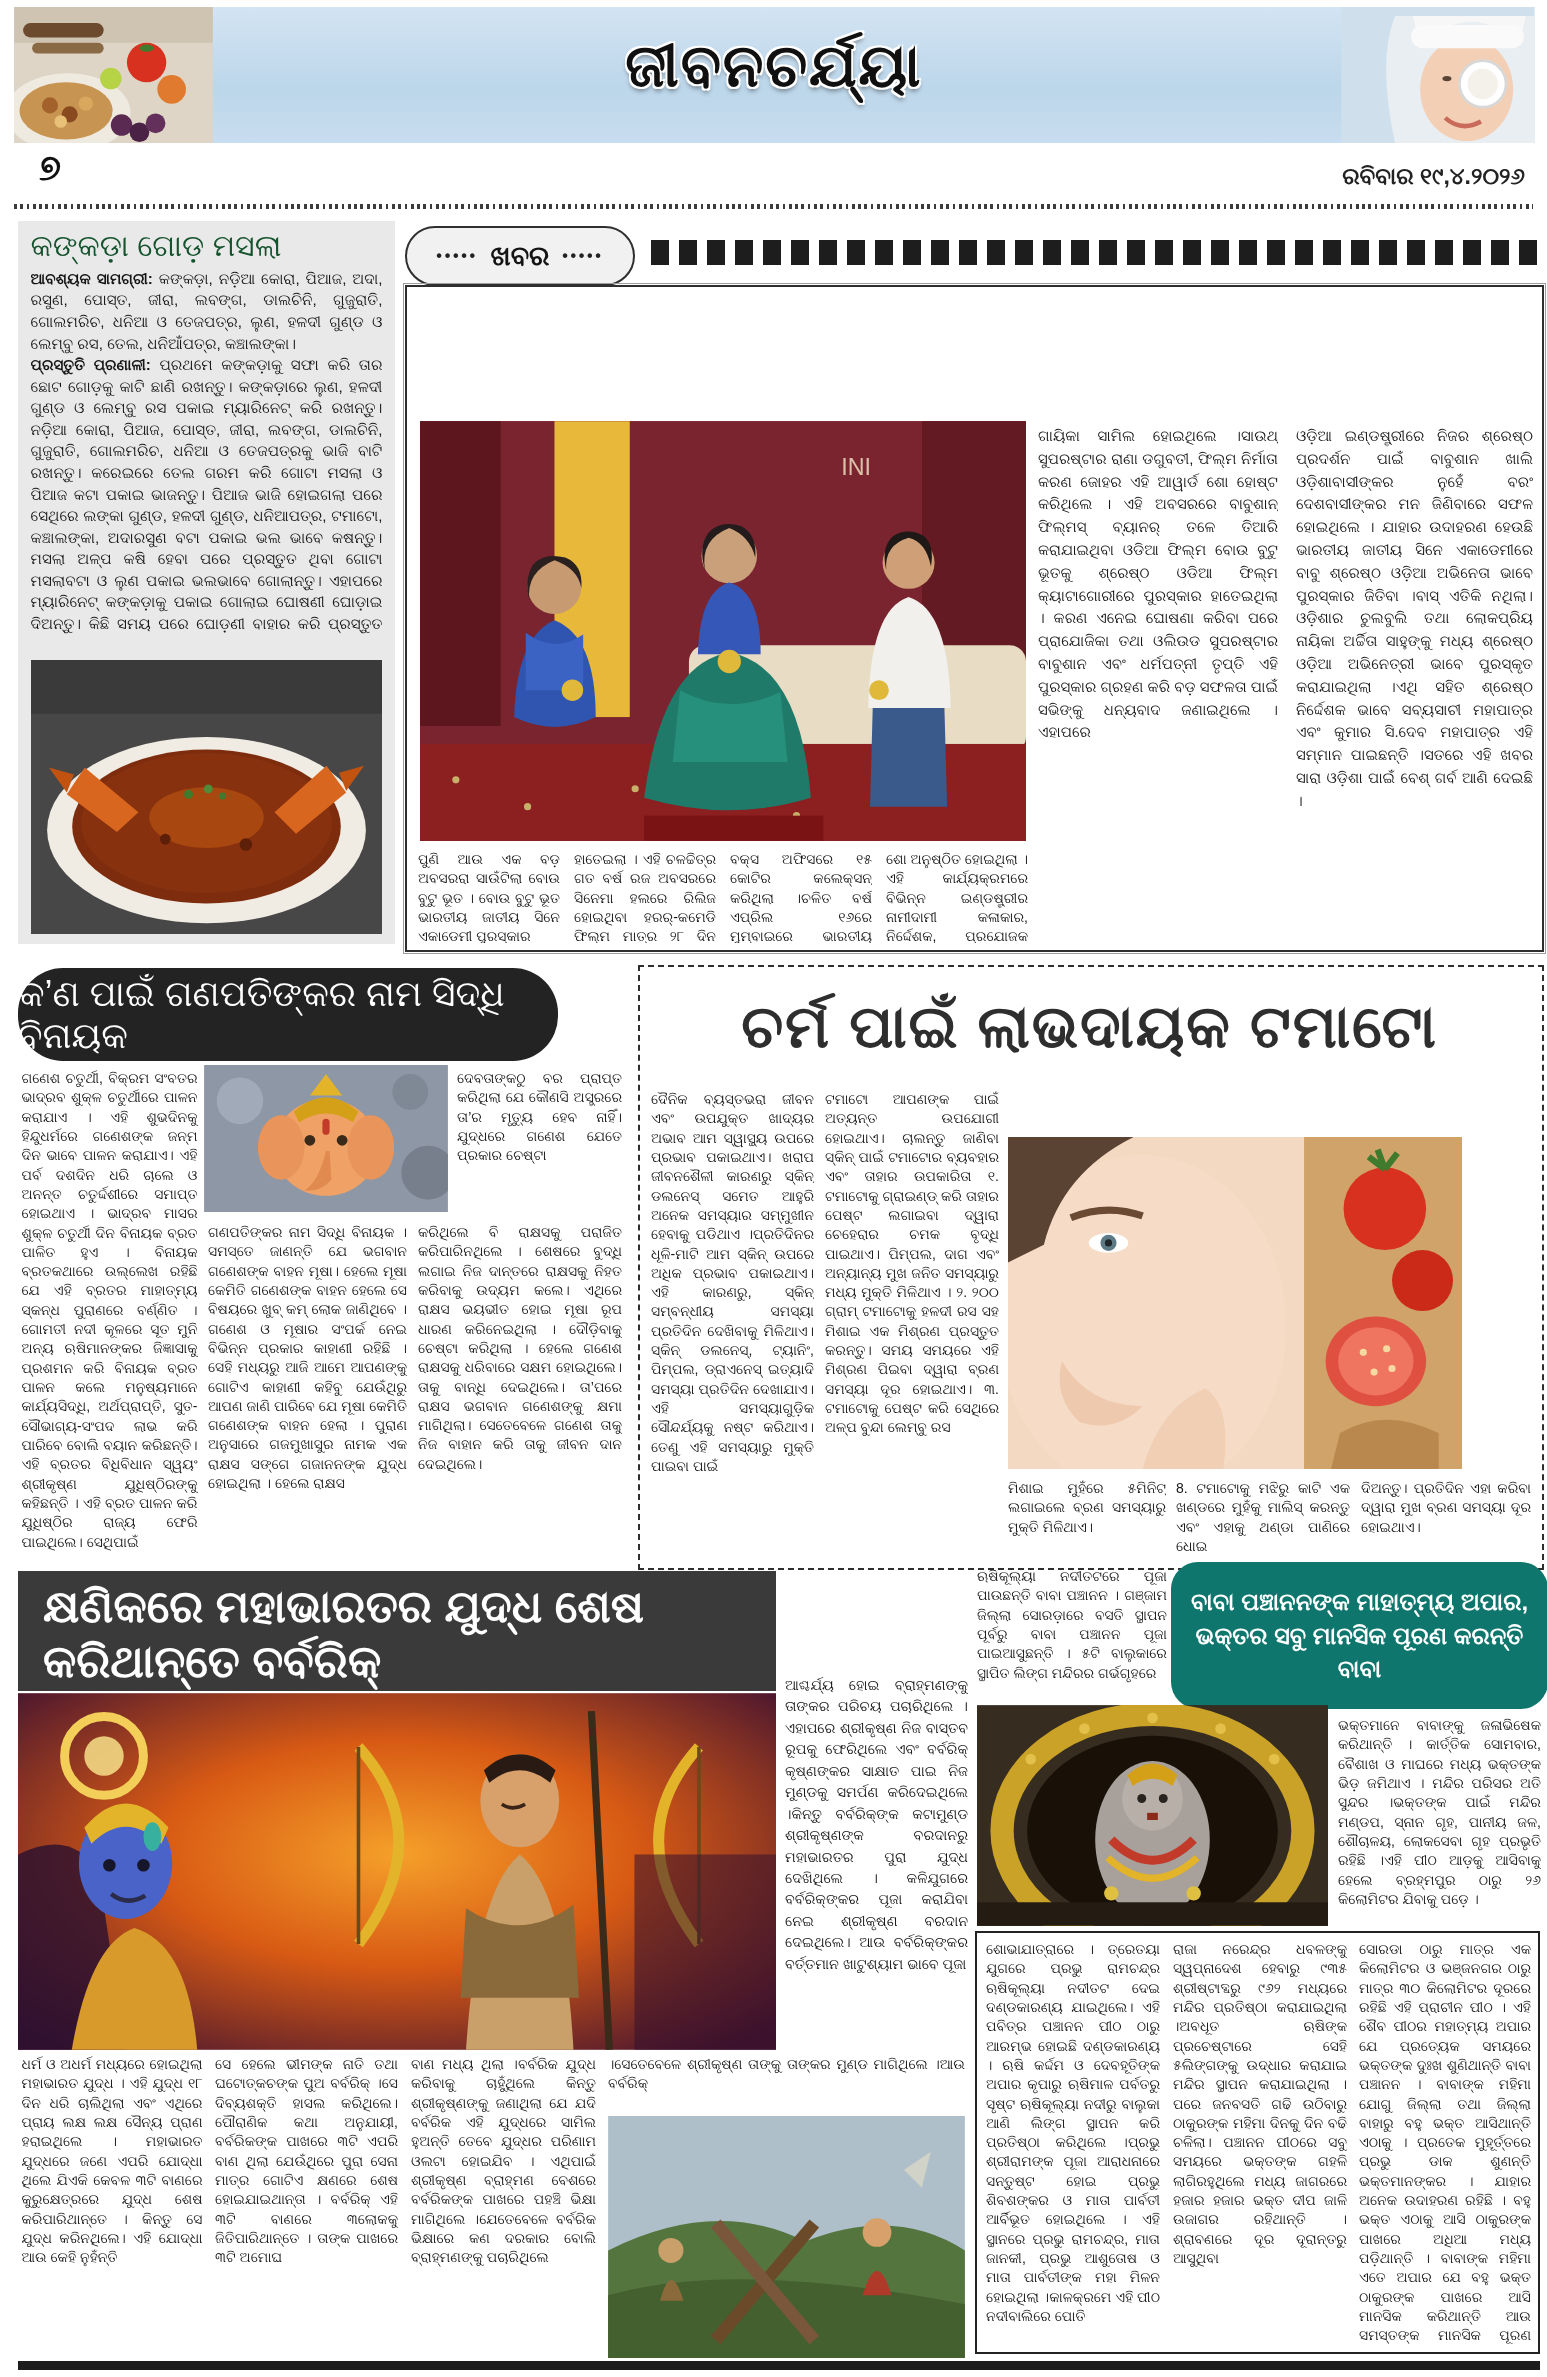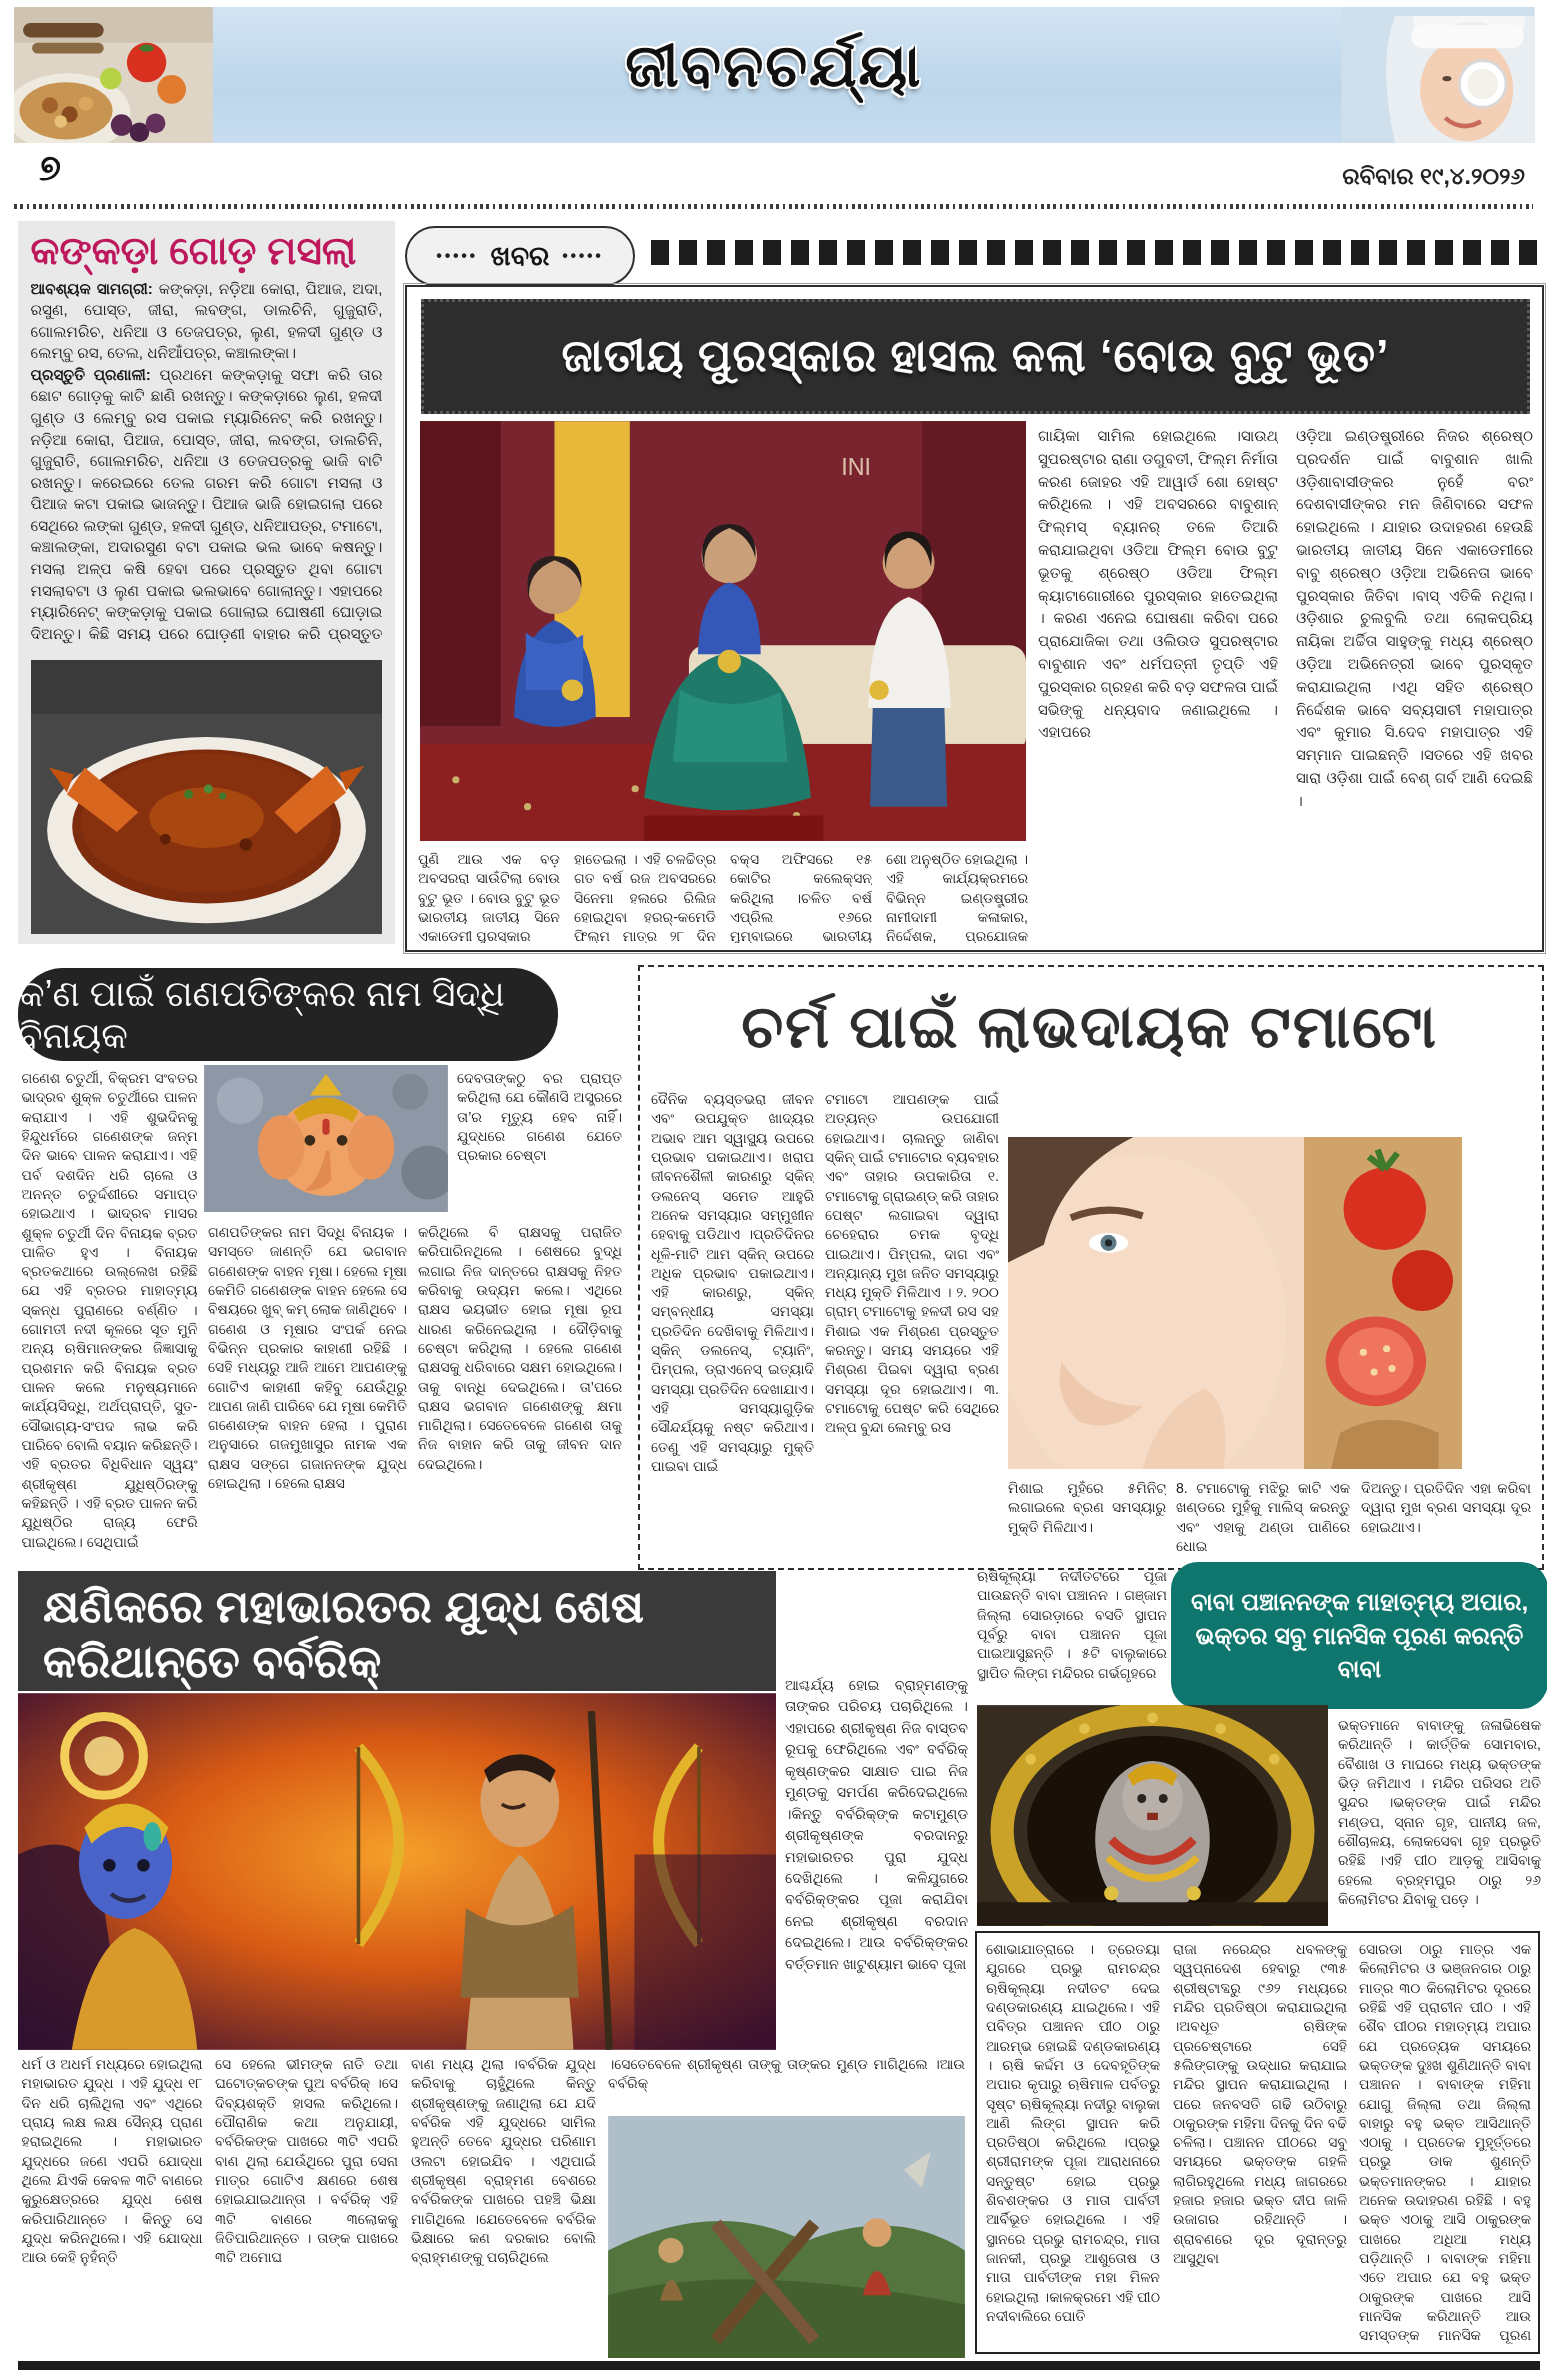--- a/index.html
+++ b/index.html
@@ -12,21 +12,21 @@
   
   .mast{left:14.3px;top:7.2px;width:1519px;height:136px;background:linear-gradient(180deg,#d3e4f3 0%,#bcd6ea 60%,#c8ddef 100%);}
   .mast-title{left:0;top:25px;width:100%;text-align:center;font-size:59px;font-weight:bold;color:#101010;
       text-shadow:-1.8px -1.8px 0 #fff,1.8px -1.8px 0 #fff,-1.8px 1.8px 0 #fff,1.8px 1.8px 0 #fff,0 3.6px 5.4px rgba(0,0,0,.45);letter-spacing:1.8px;}
   .pageno{left:39px;top:147px;font-size:36px;font-weight:bold;color:#111;}
   .edition{left:1068px;top:163px;width:457px;text-align:right;font-size:23px;font-weight:bold;color:#222;}
   .dotrule{left:14.3px;top:204px;width:1519px;height:4.5px;
       background:repeating-linear-gradient(90deg,#3c3c3c 0 2.7px,transparent 2.7px 6.3px);}
   
   .recipe{left:18px;top:221px;width:377px;height:723px;background:#e9e9e9;}
-  .recipe h1{margin:9px 12.6px 5.4px 12.6px;font-size:39px;font-weight:bold;color:#be185d;line-height:1.08;}
+  .recipe h1{margin:9px 12.6px 5.4px 12.6px;font-size:30px;font-weight:normal;color:#14532d;line-height:1.08;}
   .recipe .body{margin:0 12.6px;height:366px;}
   
   .pill{left:405px;top:226px;width:226px;height:56px;background:#f1f1f1;border:2.7px solid #2f2f2f;border-radius:30.5px;
         display:flex;align-items:center;justify-content:center;gap:12.6px;font-size:27px;font-weight:bold;color:#141414;}
   .pill .dots{font-size:16px;letter-spacing:2.7px;color:#222;}
   .dashrow{left:651px;top:240px;width:889px;height:25px;
         background:repeating-linear-gradient(90deg,#1d1d1d 0 18px,transparent 18px 28px);}
   .newsbox{left:405px;top:285px;width:1135px;height:663px;background:#fff;border:2.7px solid #2e2e2e;outline:1.8px solid #9d9d9d;outline-offset:1.8px;}
   .band{left:421px;top:299px;width:1103px;height:109px;background:#2d2d2d;border:3.6px dotted #5a5a5a;
         display:flex;align-items:center;justify-content:center;color:#fff;font-size:45px;font-weight:bold;letter-spacing:0.9px;
@@ -120,21 +120,20 @@
   </div>
 
   <div class="abs pill">
     <span class="dots">•••••</span>
     <span>ଖବର</span>
     <span class="dots">•••••</span>
   </div>
   <div class="abs dashrow"></div>
 
   <div class="abs newsbox"></div>
-  <div class="abs band">ଜାତୀୟ ପୁରସ୍କାର ହାସଲ କଲା ‘ବୋଉ ବୁଟୁ ଭୂତ’</div>
 
   <svg class="abs" style="left:420px;top:421px;" width="606" height="420" viewBox="0 0 676 468">
     <rect width="676" height="468" fill="#6e1f26"></rect>
     <rect x="0" y="0" width="676" height="468" fill="#7a2430"></rect>
     <rect x="150" y="0" width="84" height="330" fill="#e8b83a"></rect>
     <rect x="150" y="0" width="84" height="330" fill="url(#)" opacity="0"></rect>
     <rect x="0" y="0" width="90" height="340" fill="#5d161d"></rect>
     <rect x="560" y="0" width="116" height="300" fill="#641a22"></rect>
     <text x="470" y="60" font-size="26" fill="#f3e6c8" font-family="Liberation Sans,sans-serif" opacity="0.8">INI</text>
     <rect x="300" y="250" width="376" height="120" rx="18" fill="#e8ddc4"></rect>

